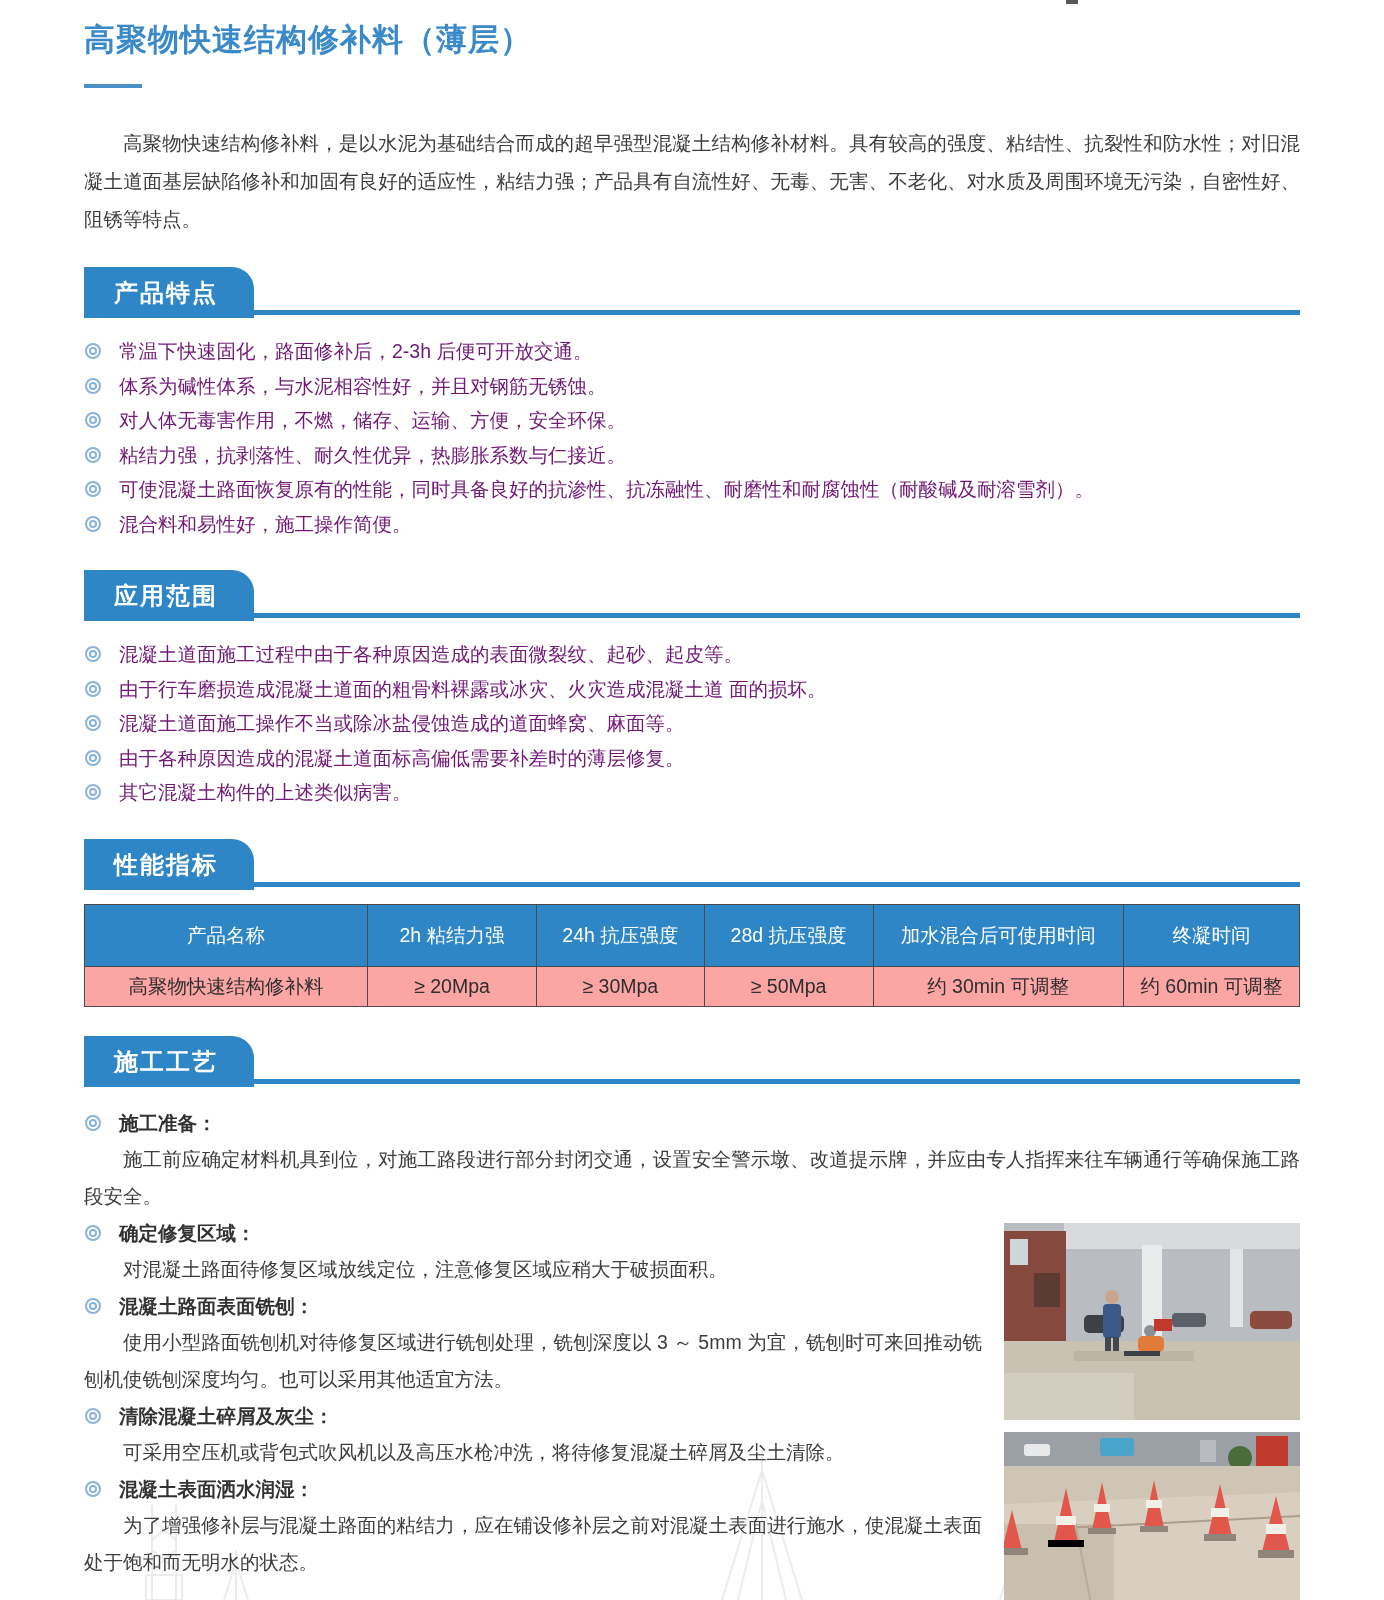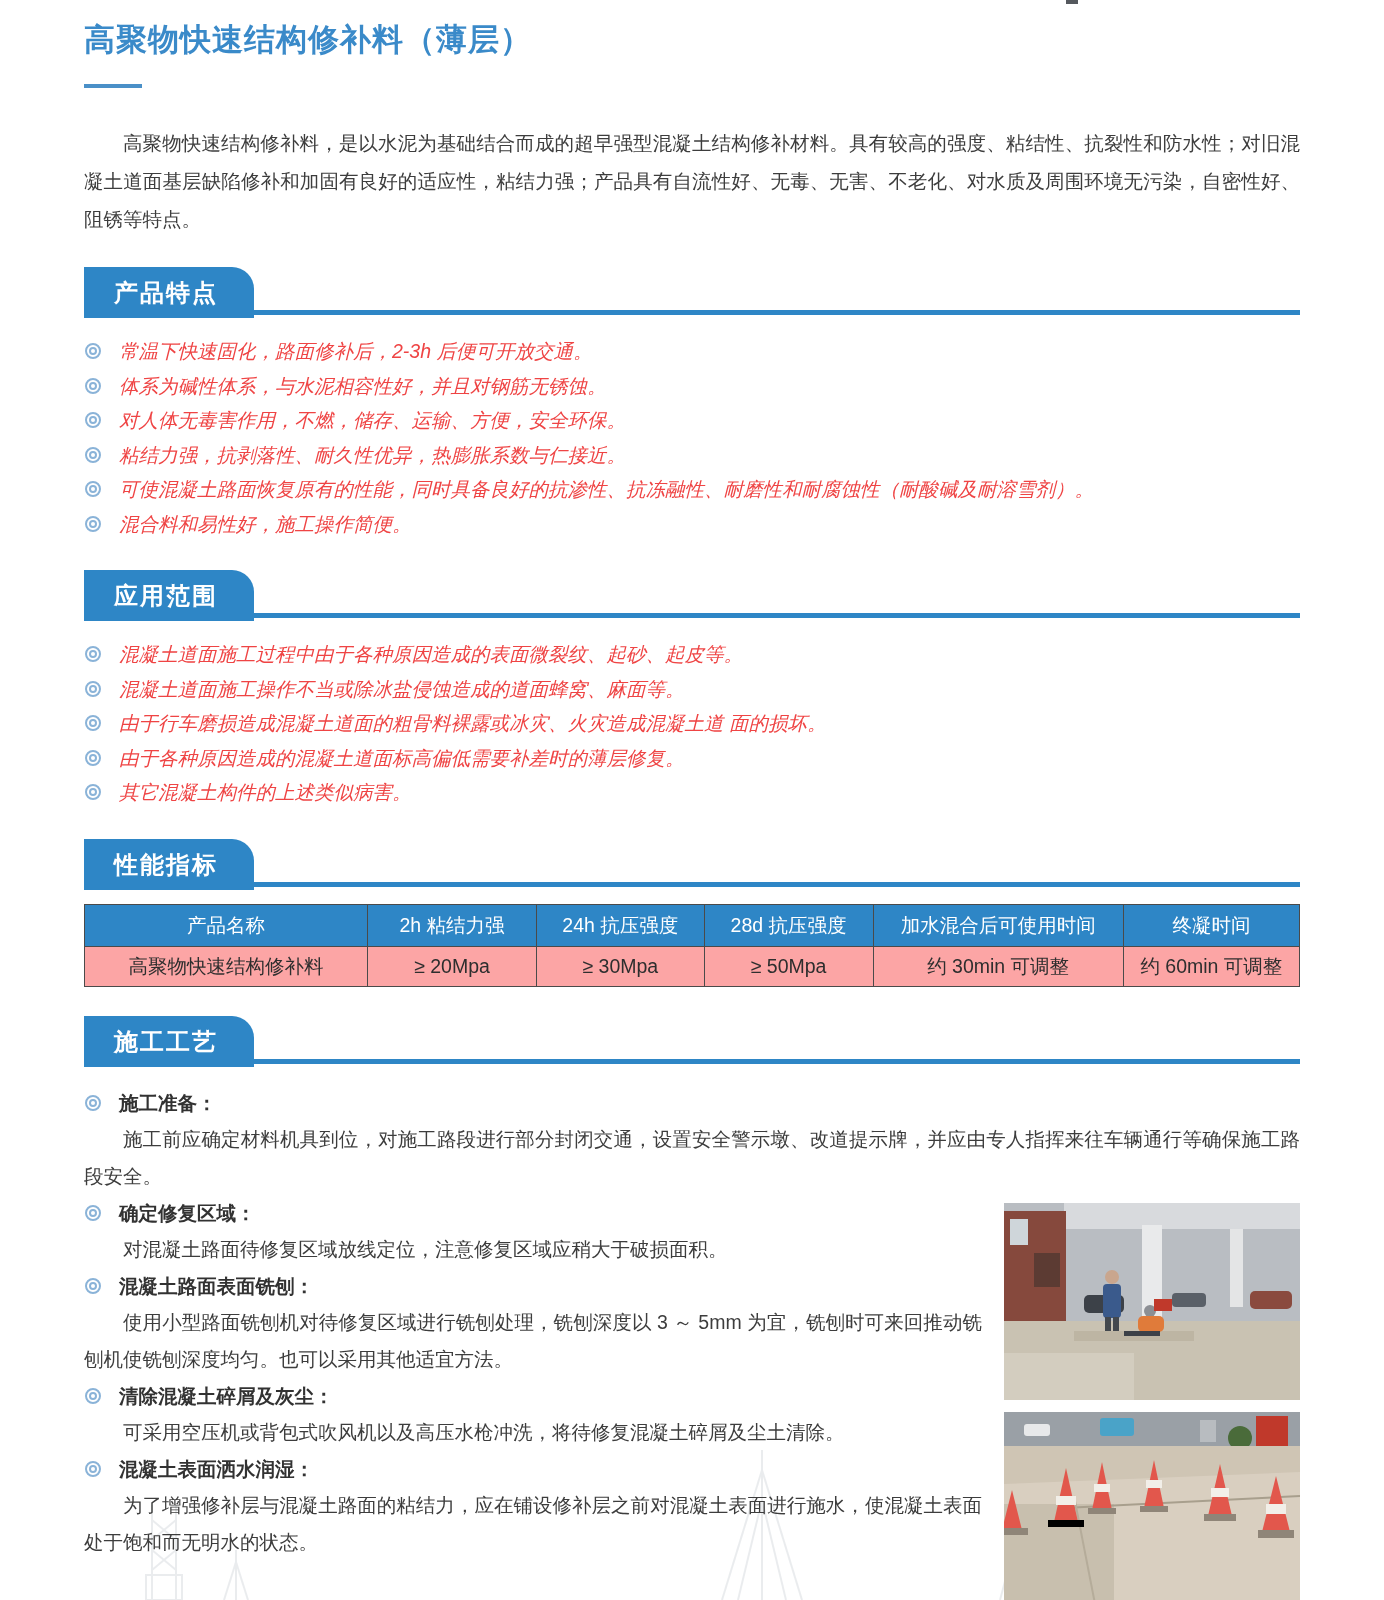--- a/index.html
+++ b/index.html
@@ -41,39 +41,38 @@
     font-size:24px; font-weight:bold; letter-spacing:2px;
     padding:10px 36px 9px 30px;
     border-radius:0 22px 0 0;
   }
 
   
   .bullets { list-style:none; margin:16px 0 0 0; padding:0; }
   .bullets li {
     position:relative; padding-left:35px;
     font-size:19.5px; line-height:34.5px;
-    color:#ef4444;
-    font-style:italic;
+    color:#701a75;
   }
   .b-icon {
     position:absolute; left:1px; top:9px;
     width:12px; height:12px;
     border:2px solid #8ab3d8; border-radius:50%;
   }
   .b-icon::after {
     content:""; position:absolute; left:2px; top:2px; right:2px; bottom:2px;
     border:2px solid #8ab3d8; border-radius:50%;
   }
 
   
   .table-caption { margin-top:24px; text-align:center; font-size:19.5px; color:#3a3a3a; }
   table.perf { width:100%; border-collapse:collapse; margin-top:14px; table-layout:fixed; }
   table.perf th {
     background:#2e86c6; color:#ffffff; font-weight:normal;
-    font-size:19.5px; padding:7px 2px; border:1px solid #4a4a4a; text-align:center;
+    font-size:19.5px; padding:17px 2px; border:1px solid #4a4a4a; text-align:center;
   }
   table.perf td {
     background:#fca5a5; color:#2e2e2e;
     font-size:19.5px; padding:6px 2px; border:1px solid #4a4a4a; text-align:center;
   }
 
   
   .process-body { margin-top:18px; }
   .step-label {
     position:relative; padding-left:35px;
@@ -119,22 +118,22 @@
       <li><span class="b-icon"></span><span>可使混凝土路面恢复原有的性能，同时具备良好的抗渗性、抗冻融性、耐磨性和耐腐蚀性（耐酸碱及耐溶雪剂）。</span></li>
       <li><span class="b-icon"></span><span>混合料和易性好，施工操作简便。</span></li>
     </ul>
 
     <div class="section-header">
       <div class="section-rule"></div>
       <div class="section-tab">应用范围</div>
     </div>
     <ul class="bullets">
       <li><span class="b-icon"></span><span>混凝土道面施工过程中由于各种原因造成的表面微裂纹、起砂、起皮等。</span></li>
+      <li><span class="b-icon"></span><span>由于行车磨损造成混凝土道面的粗骨料裸露或冰灾、火灾造成混凝土道 面的损坏。</span></li>
       <li><span class="b-icon"></span><span>混凝土道面施工操作不当或除冰盐侵蚀造成的道面蜂窝、麻面等。</span></li>
-      <li><span class="b-icon"></span><span>由于行车磨损造成混凝土道面的粗骨料裸露或冰灾、火灾造成混凝土道 面的损坏。</span></li>
       <li><span class="b-icon"></span><span>由于各种原因造成的混凝土道面标高偏低需要补差时的薄层修复。</span></li>
       <li><span class="b-icon"></span><span>其它混凝土构件的上述类似病害。</span></li>
     </ul>
 
     <div class="section-header">
       <div class="section-rule"></div>
       <div class="section-tab">性能指标</div>
     </div>
     <table class="perf">
       <colgroup>

